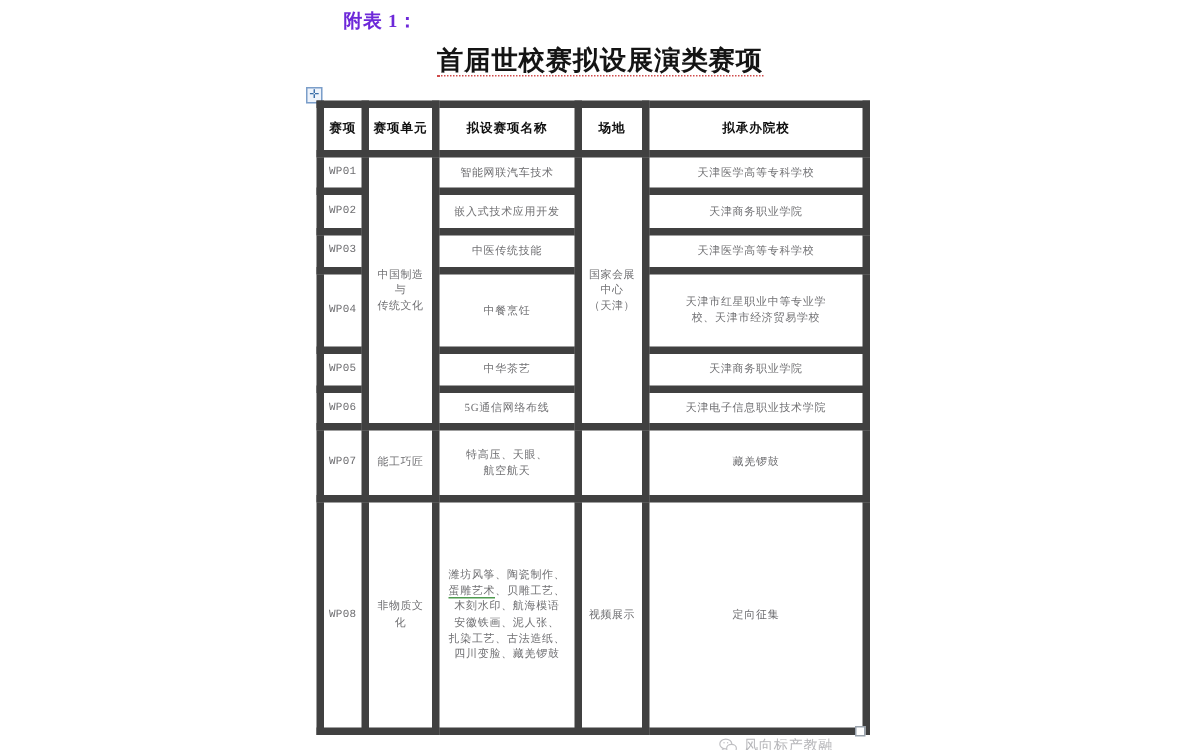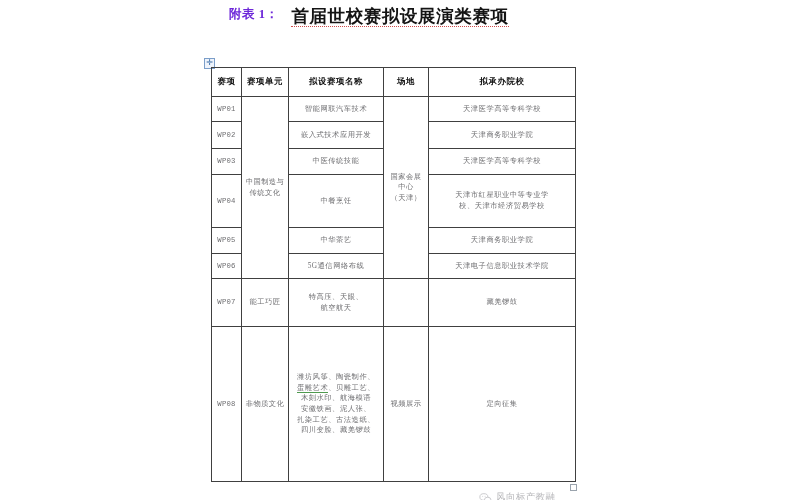--- a/index.html
+++ b/index.html
@@ -29,21 +29,21 @@
     font-size: 12.5px;
     font-weight: bold;
     color: #6d28d9;
     letter-spacing: 0.5px;
     white-space: nowrap;
   }
   .doc-title {
     position: absolute;
     left: 0;
     right: 0;
-    top: 4px;
+    top: 28px;
     text-align: center;
     font-size: 17.5px;
     font-weight: bold;
     color: #141414;
     letter-spacing: 0.6px;
     white-space: nowrap;
   }
   .doc-title .u {
     border-bottom: 1px dotted #cf4b4b;
     padding-bottom: 0px;
@@ -80,21 +80,21 @@
     left: 211px;
     top: 67px;
     width: 364px;
   }
   table.grid {
     border-collapse: collapse;
     width: 364px;
     table-layout: fixed;
   }
   table.grid td, table.grid th {
-    border: 1px solid #404040;
+    border: 5px solid #404040;
     padding: 0 2px;
     text-align: center;
     vertical-align: middle;
     color: #6f6f72;
     font-size: 7.3px;
     line-height: 1.45;
     font-weight: normal;
   }
   table.grid thead th {
     color: #111111;

